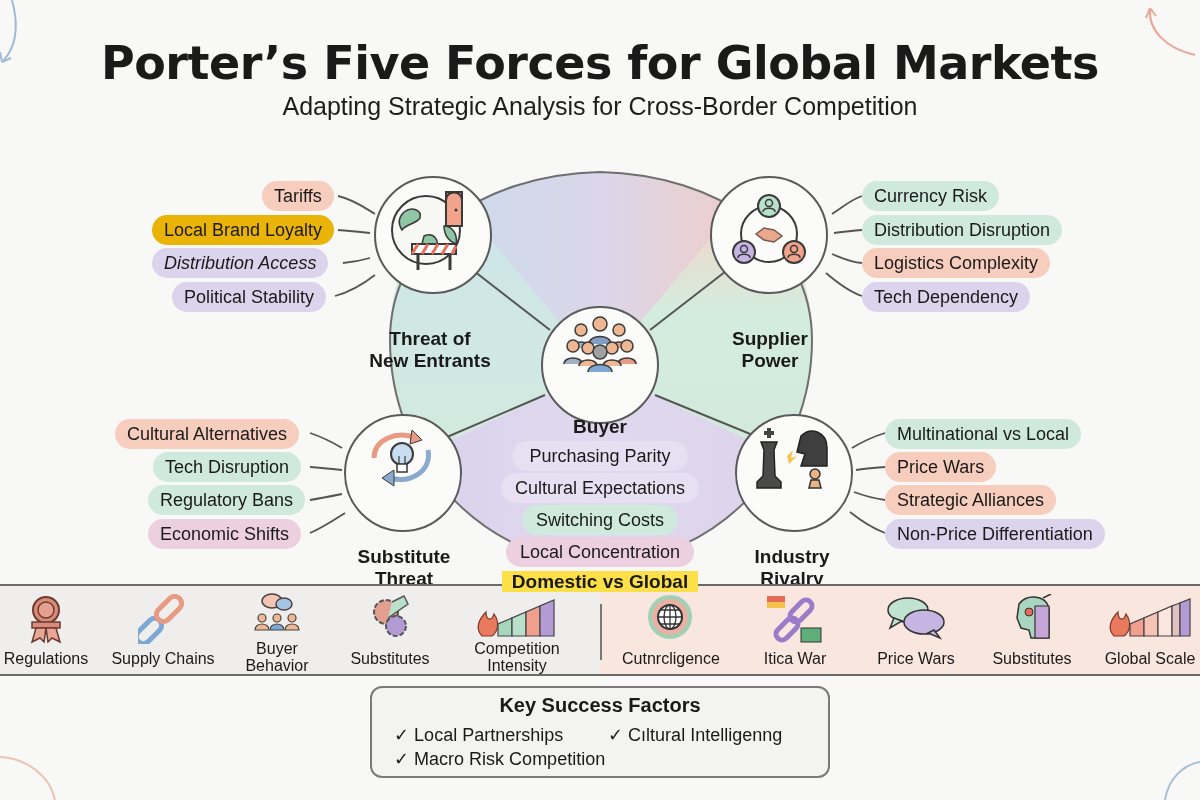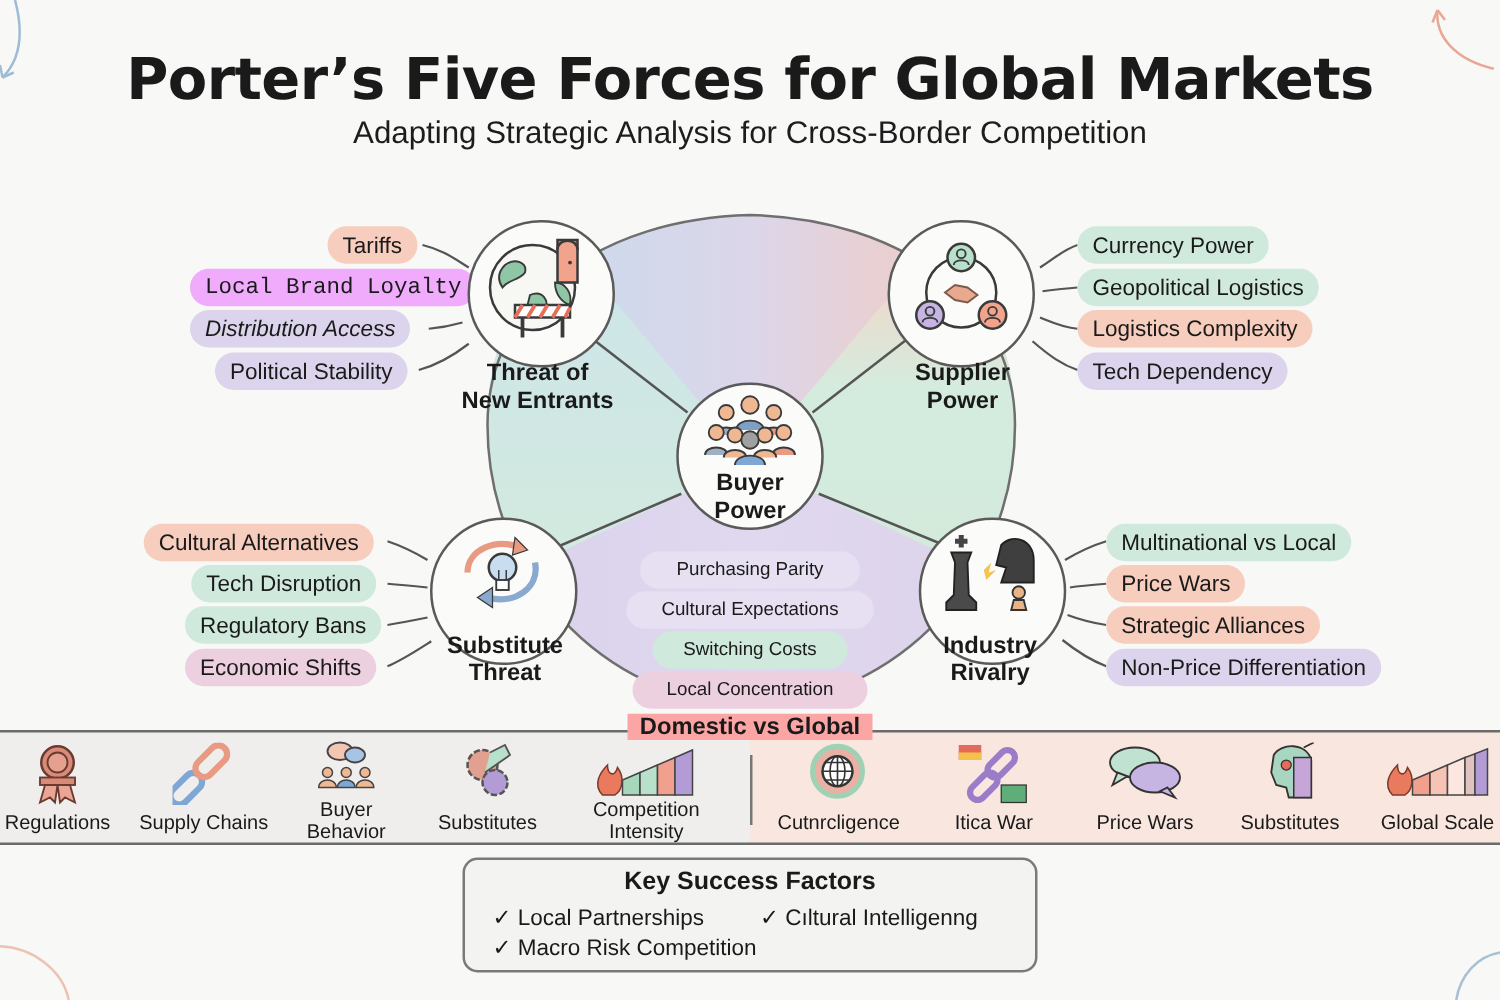--- a/index.html
+++ b/index.html
@@ -19,37 +19,37 @@
     position: absolute; left: 0; right: 0; top: 92px;
     text-align: center; font-size: 25px; color: #1d1d1d;
   }
   svg.bg { position: absolute; left: 0; top: 0; }
   .pill {
     position: absolute; height: 30px; border-radius: 15px;
     padding: 0 12px; font-size: 18px; line-height: 30px; white-space: nowrap;
     color: #1a1a1a;
   }
   .c-salmon { background: #f7cdbd; }
-  .c-blue { background: #f0abfc; font-family: Liberation Mono, monospace; }
+  .c-blue { background: #eab308; }
   .c-lav { background: #dcd4ec; }
   .c-mint { background: #cfe9dc; }
   .c-pink { background: #ecd0df; }
   .c-lavlight { background: #e6e0f2; }
   .node {
     position: absolute; width: 118px; height: 118px; border-radius: 50%;
     background: #fbfbfa; border: 2px solid #5a5a5a;
   }
   .node-label {
     position: absolute; text-align: center; font-weight: 700; font-size: 19px;
-    line-height: 22px; color: #1a1a1a;
+    line-height: 22px; color: #1a1a1a; margin-top: 40px;
   }
   .center-pill {
     position: absolute; left: 0; right: 0; margin: 0 auto;
     height: 30px; border-radius: 15px; text-align: center;
-    font-size: 15px; line-height: 30px; padding: 0 12px; white-space: nowrap;
+    font-size: 18px; line-height: 30px; padding: 0 12px; white-space: nowrap;
   }
   .divider-label {
     position: absolute; left: 0; right: 0; top: 571px; text-align: center;
     font-weight: 700; font-size: 19px;
   }
   .strip {
     position: absolute; top: 584px; height: 92px;
     border-top: 2px solid #6b6b6b; border-bottom: 2px solid #6b6b6b;
   }
   .strip.dom { left: 0; width: 656px; background: #efeeec; }
@@ -185,22 +185,22 @@
       <circle cx="82" cy="74" r="11" fill="#f2a38c" stroke="#3a3a3a" stroke-width="2"></circle>
       <circle cx="82" cy="71" r="3.5" fill="none" stroke="#3a3a3a" stroke-width="1.5"></circle>
       <path d="M76 80 C 76 75, 88 75, 88 80" fill="none" stroke="#3a3a3a" stroke-width="1.5"></path>
       <path d="M44 56 L 52 50 L 62 52 L 70 58 L 62 64 L 52 62 Z" fill="#e9a98e" stroke="#7a5a4a" stroke-width="1.5"></path>
     </svg>
   </div>
   <div class="node-label" style="left:700px;top:288px;width:140px;">
     <div>Supplier</div>
     <div>Power</div>
   </div>
-  <div class="pill c-mint" style="left:862px;top:181px;">Currency Power</div>
-  <div class="pill c-mint" style="left:862px;top:215px;">Geopolitical Logistics</div>
+  <div class="pill c-mint" style="left:862px;top:181px;">Currency Risk</div>
+  <div class="pill c-mint" style="left:862px;top:215px;">Distribution Disruption</div>
   <div class="pill c-salmon" style="left:862px;top:248px;">Logistics Complexity</div>
   <div class="pill c-lav" style="left:862px;top:282px;">Tech Dependency</div>
 </div>
 
 <div>
   <div class="node" style="left:541px;top:306px;width:118px;height:118px;">
     <svg width="114" height="70" viewBox="0 0 114 70" style="position:absolute;left:0;top:4px;">
       <g stroke="#3a3a3a" stroke-width="1.5">
         <circle cx="57" cy="12" r="7" fill="#f0b892"></circle>
         <path d="M46 32 C 46 22, 68 22, 68 32" fill="#7f9fc4"></path>
@@ -379,21 +379,21 @@
       <path d="M38 40 L 38 22 L 52 16 L 52 40 Z" fill="#f7c3b4" stroke="#444" stroke-width="1.2"></path>
       <path d="M52 40 L 52 16 L 66 10 L 66 40 Z" fill="#fbe7df" stroke="#444" stroke-width="1.2"></path>
       <path d="M66 40 L 66 10 L 74 7 L 74 40 Z" fill="#e0c2c0" stroke="#444" stroke-width="1.2"></path>
       <path d="M74 40 L 74 7 L 84 3 L 84 40 Z" fill="#b39bd6" stroke="#444" stroke-width="1.2"></path>
     </svg>
     <div class="lab" style="top:64px;">Global Scale</div>
   </div>
 </div>
 
 <div class="divider-label">
-  <span style="background:#fca5a5;padding:0 10px;">Domestic vs Global</span>
+  <span style="background:#fde047;padding:0 10px;">Domestic vs Global</span>
 </div>
 
 <div class="ksf">
   <div class="ksf-title">Key Success Factors</div>
   <div class="ksf-item" style="left:22px;top:36px;">
     <span>✓</span>
     <span>Local Partnerships</span>
   </div>
   <div class="ksf-item" style="left:236px;top:36px;">
     <span>✓</span>

